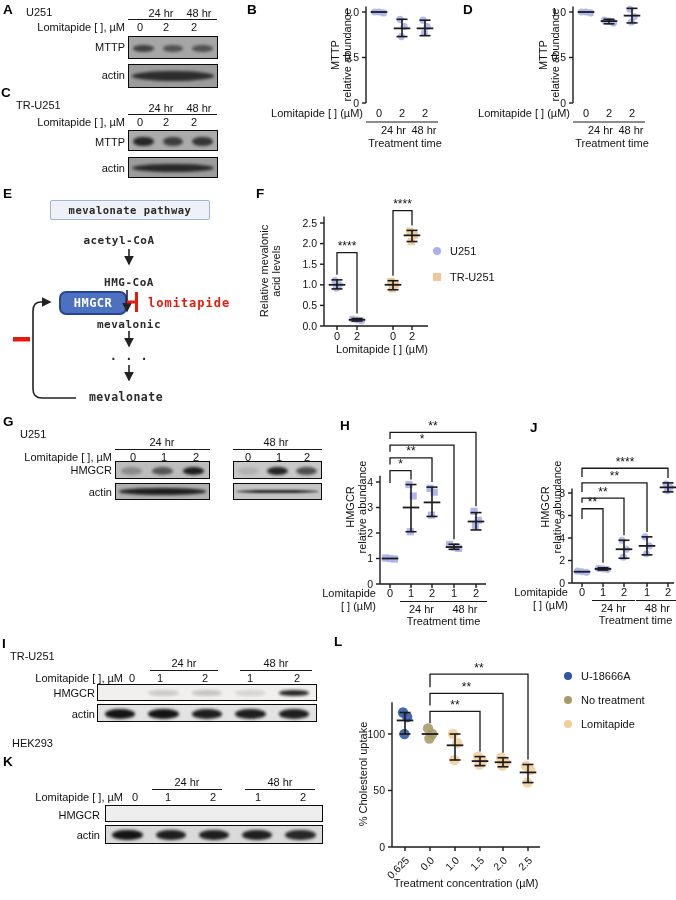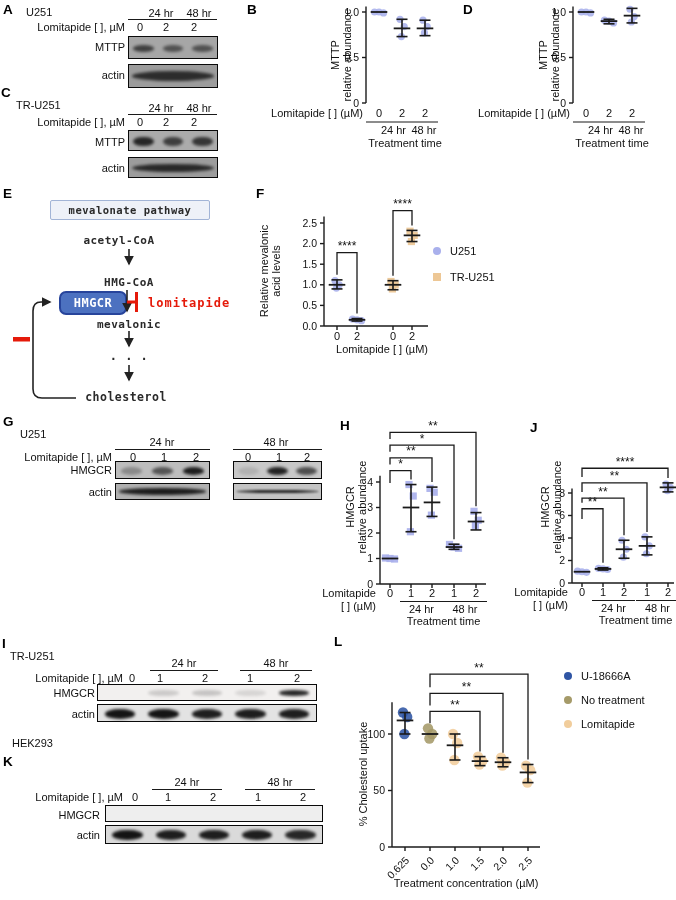--- a/index.html
+++ b/index.html
@@ -65,21 +65,21 @@
 
   <section>
     <div class="plabel" style="left:3px;top:186px">E</div>
     <div class="enode" style="left:50px;top:200px;width:158px;font-size:10.5px;font-weight:bold;border:1.5px solid #a2b4d6;background:#eef1f8;border-radius:2px;padding:3px 0">mevalonate pathway</div>
     <div class="enode" style="left:59px;top:234px;width:120px">acetyl-CoA</div>
     <div class="enode" style="left:69px;top:276px;width:120px">HMG-CoA</div>
     <div class="enode" style="left:59px;top:291px;width:64px;background:#4c71c0;border:2px solid #27449b;border-radius:7px;color:#fff;font-size:12px;padding:3px 0">HMGCR</div>
     <div class="enode" style="left:148px;top:296px;width:90px;color:#e51a0a;font-size:12px;letter-spacing:1px;text-align:left">lomitapide</div>
     <div class="enode" style="left:69px;top:318px;width:120px">mevalonic</div>
     <div class="enode" style="left:69px;top:349px;width:120px;font-size:12px">. . .</div>
-    <div class="enode" style="left:66px;top:390px;width:120px;font-size:11.5px">cholesterol</div>
+    <div class="enode" style="left:66px;top:390px;width:120px;font-size:11.5px">mevalonate</div>
     <svg class="esvg" style="left:0;top:180px" width="250" height="240">
       <defs>
         <marker id="ah" markerWidth="8" markerHeight="8" refX="5" refY="3" orient="auto">
           <path d="M0,0 L6,3 L0,6 z" fill="#222"></path>
         </marker>
       </defs>
       <line x1="129" y1="69" x2="129" y2="84" stroke="#222" stroke-width="1.6" marker-end="url(#ah)"></line>
       <line x1="127" y1="110" x2="127" y2="131" stroke="#222" stroke-width="1.6" marker-end="url(#ah)"></line>
       <line x1="129" y1="151" x2="129" y2="166" stroke="#222" stroke-width="1.6" marker-end="url(#ah)"></line>
       <line x1="129" y1="185" x2="129" y2="200" stroke="#222" stroke-width="1.6" marker-end="url(#ah)"></line>

